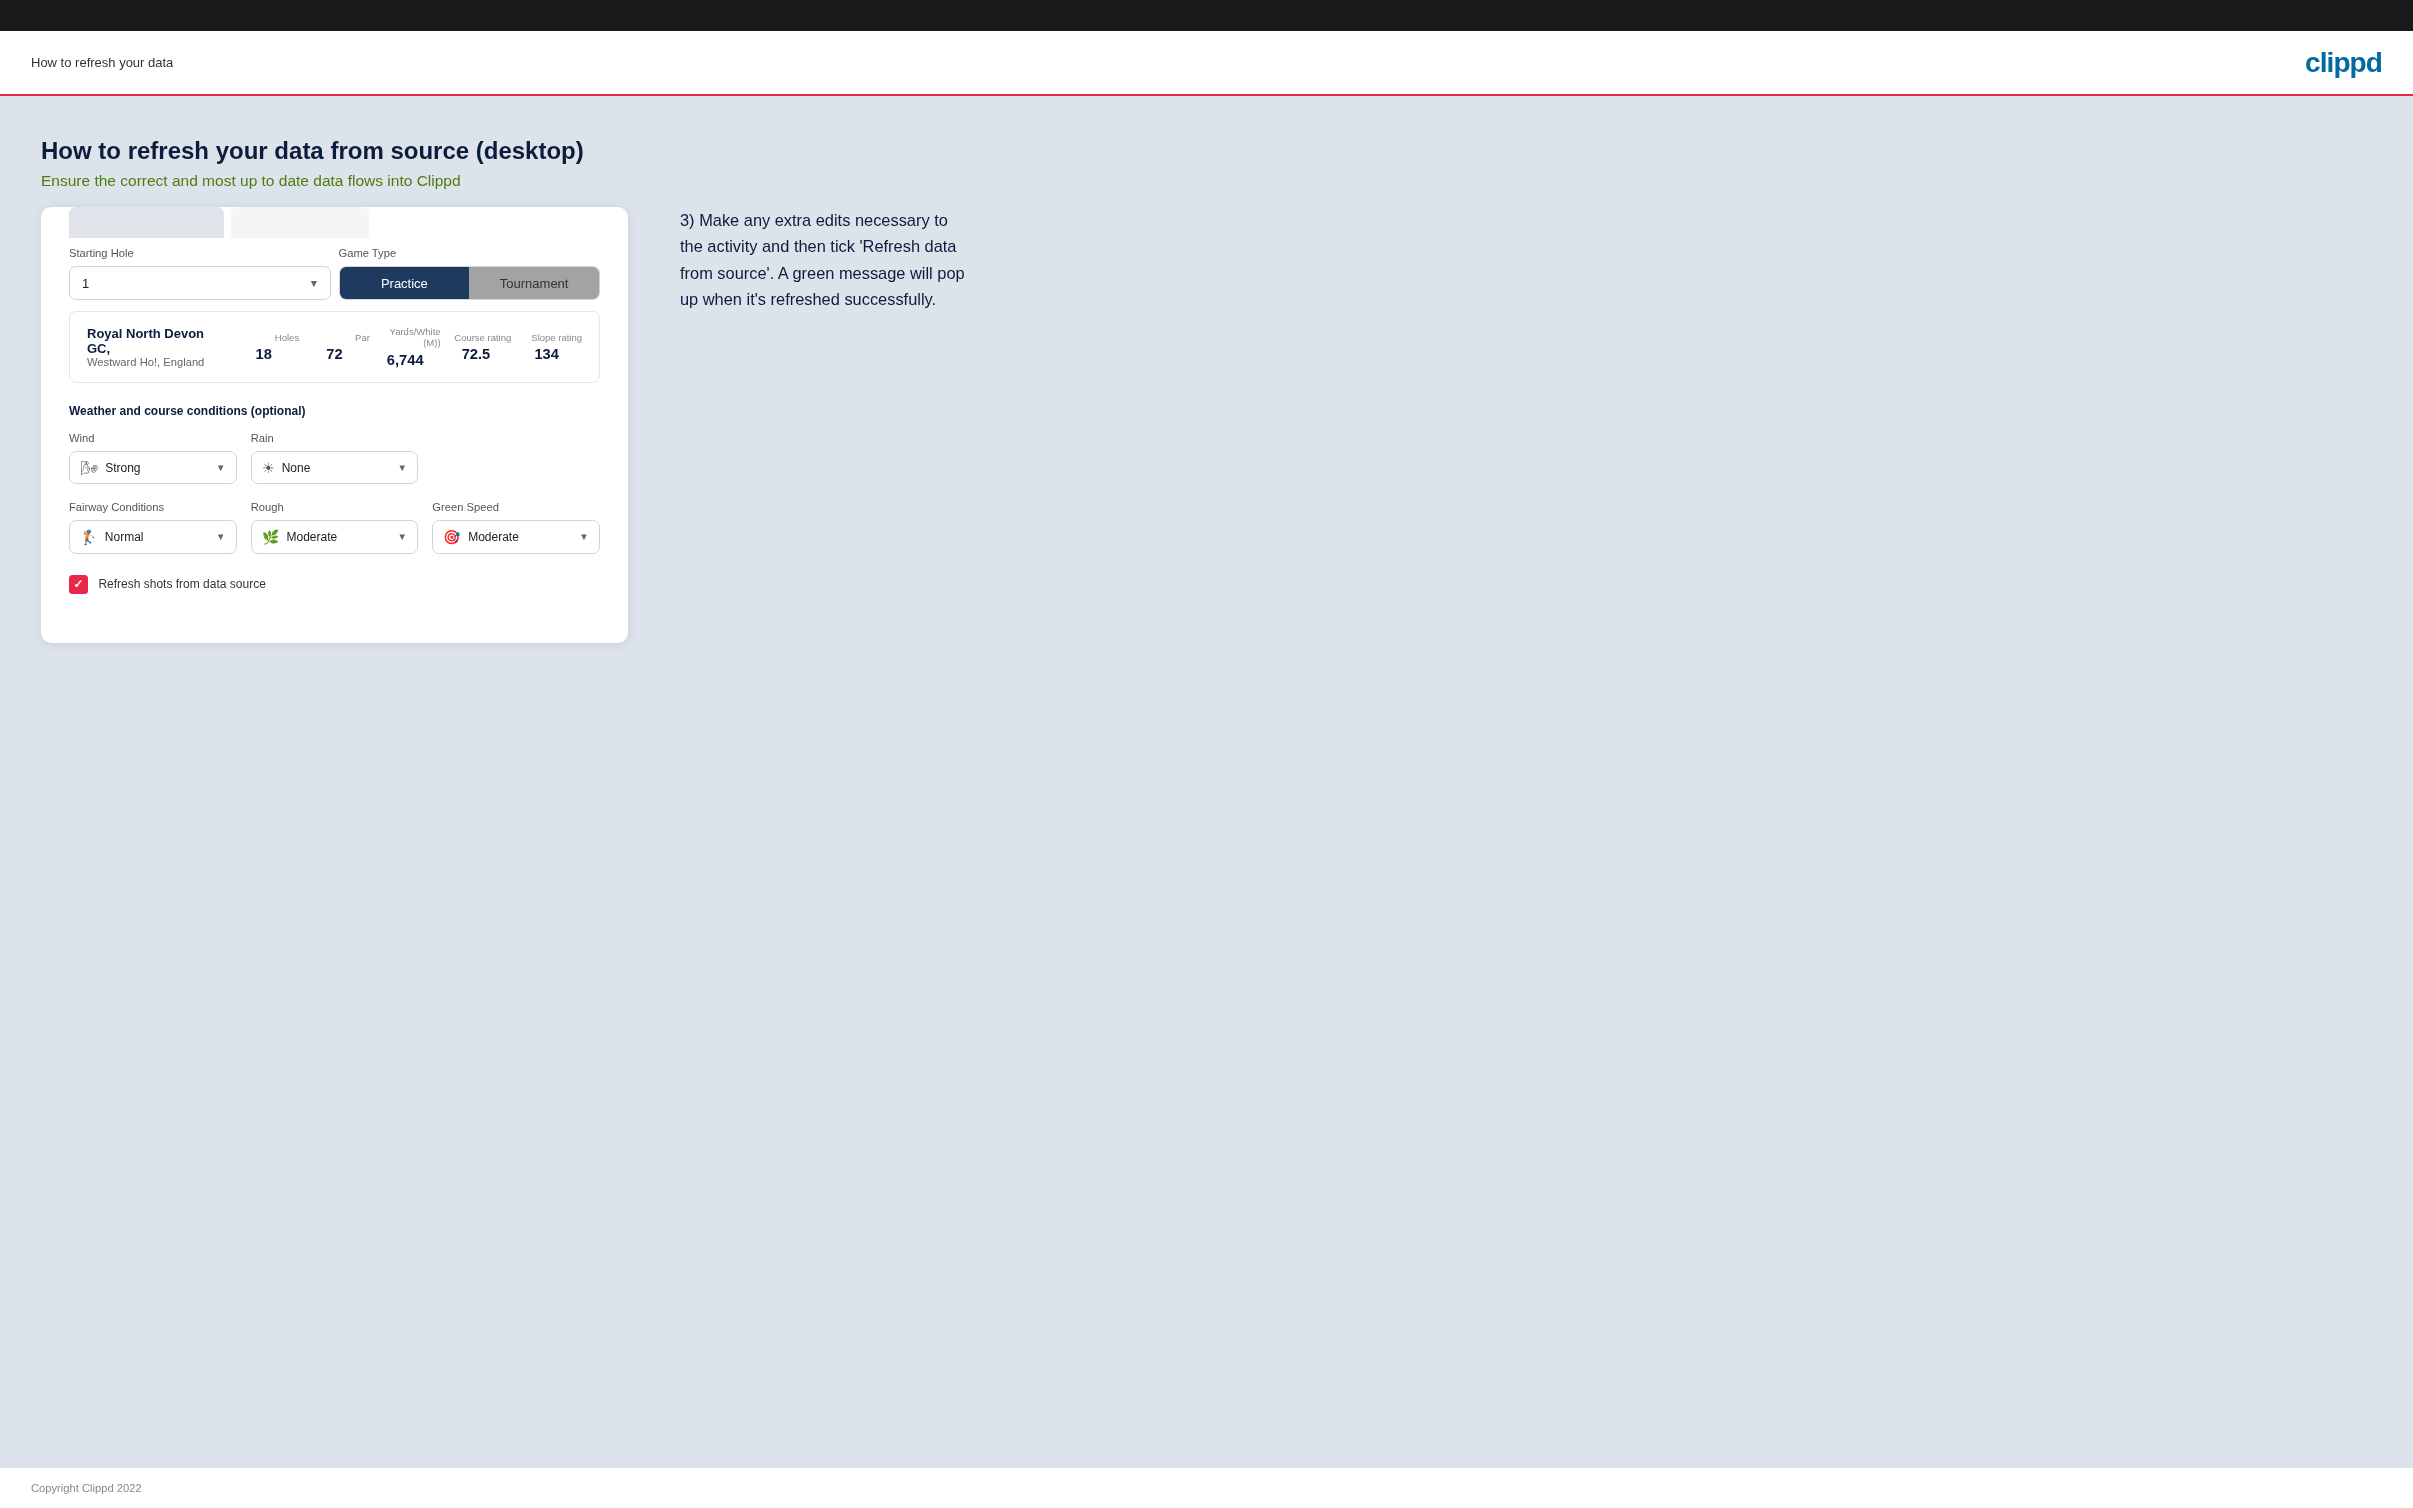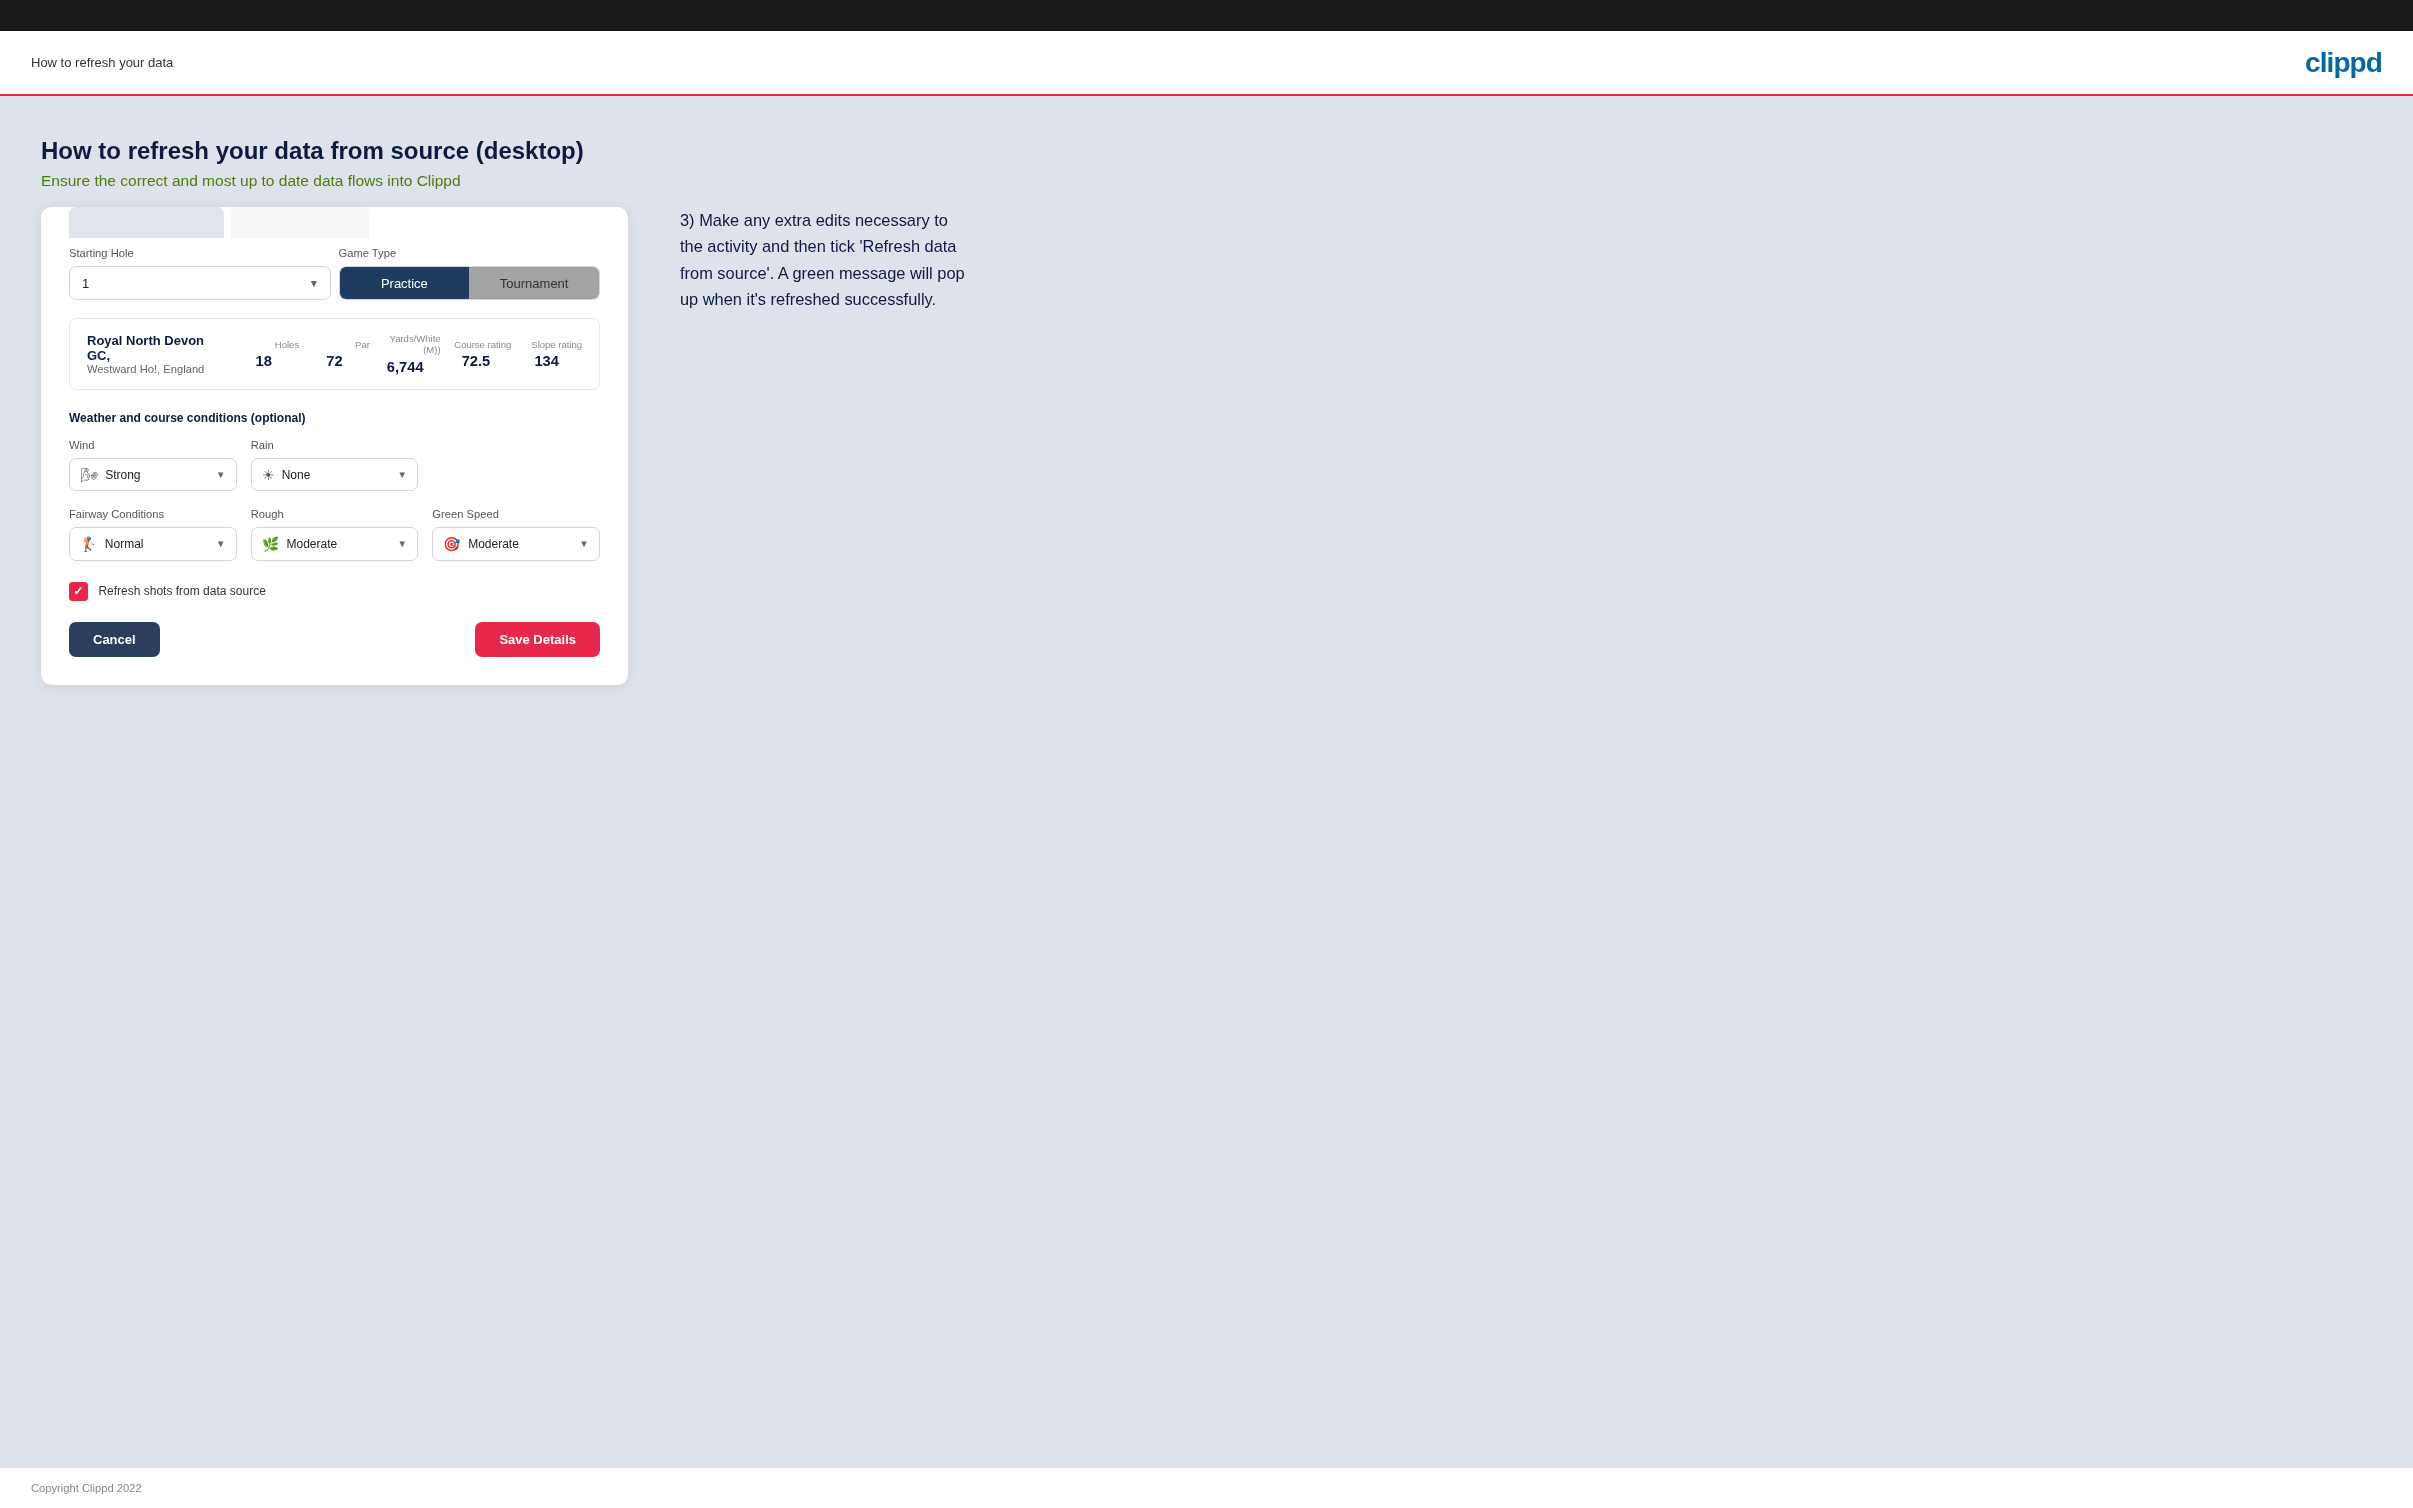--- a/index.html
+++ b/index.html
@@ -72,21 +72,21 @@
       border-radius: 10.4px;
       padding: 28px 28px 28px 28px;
       flex: 1;
       max-width: 587px;
       box-shadow: 0 1.7px 10.4px rgba(0,0,0,0.08);
     }
 
     .field-group {
       display: flex;
       gap: 8px;
-      margin-bottom: 18px;
+      margin-bottom: 11px;
     }
 
     .field-block {
       flex: 1;
     }
 
     .field-label {
       font-size: 11.2px;
       color: #555;
       margin-bottom: 7px;
@@ -461,24 +461,20 @@
         </div>
       </div>
 
       <div class="checkbox-row">
         <div class="checkbox-custom">
           <span class="checkmark">✓</span>
         </div>
         <span class="checkbox-label">Refresh shots from data source</span>
       </div>
 
-      <div class="button-row">
-        <button class="btn-cancel">Cancel</button>
-        <button class="btn-save">Save Details</button>
-      </div>
 
     </div>
 
     <div class="side-text">
       <p class="instruction-text">3) Make any extra edits necessary to the activity and then tick 'Refresh data from source'. A green message will pop up when it's refreshed successfully.</p>
     </div>
   </div>
 </div>
 
 <div class="footer">

